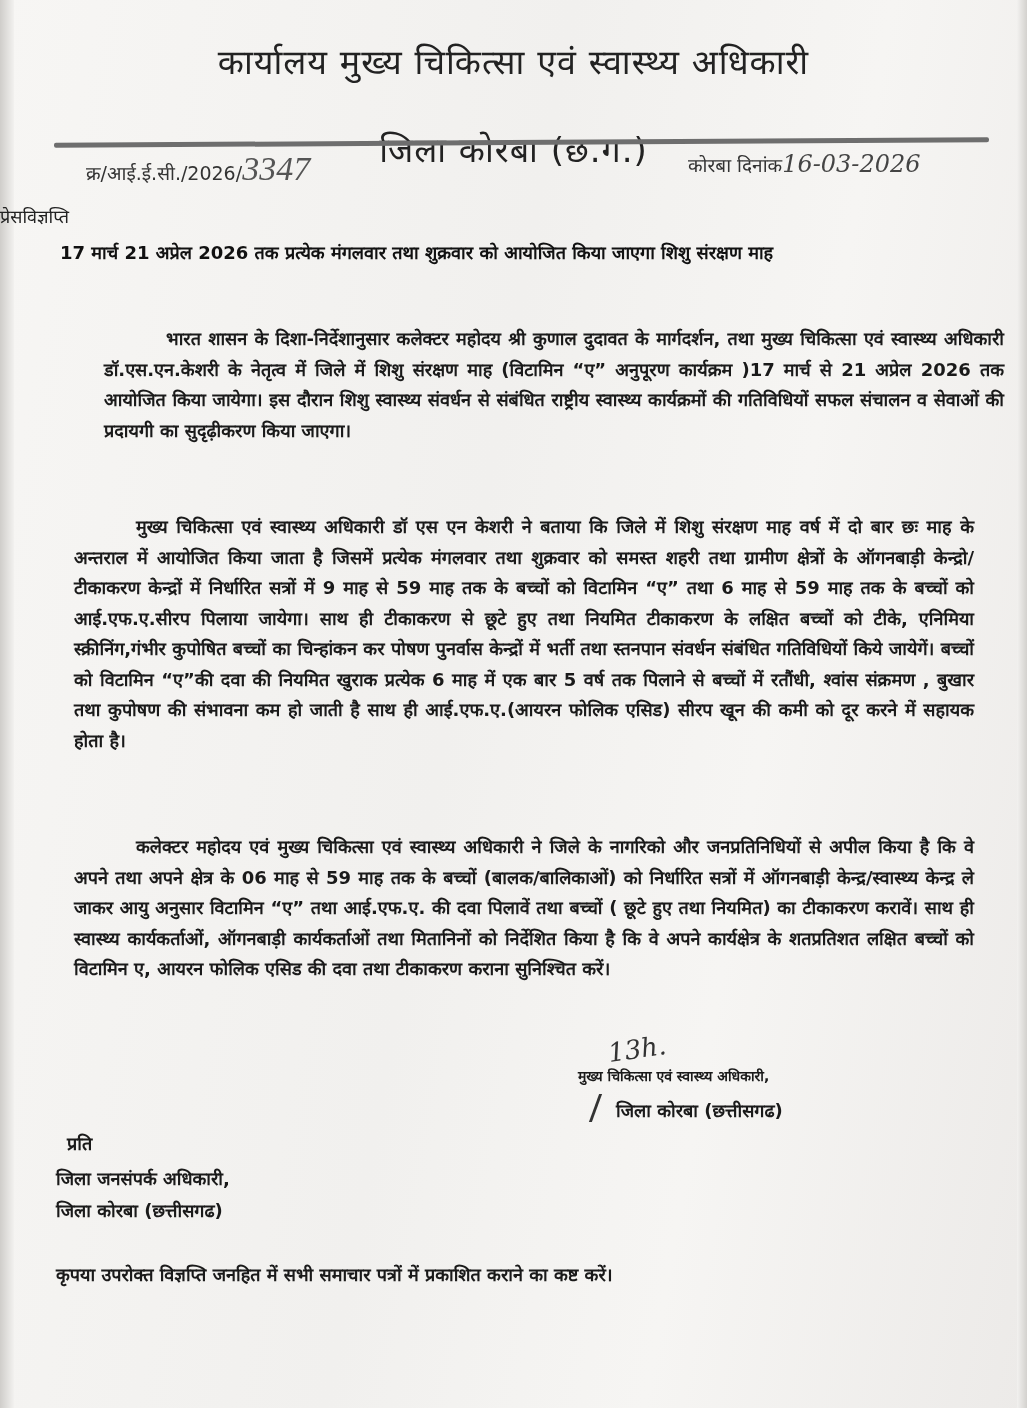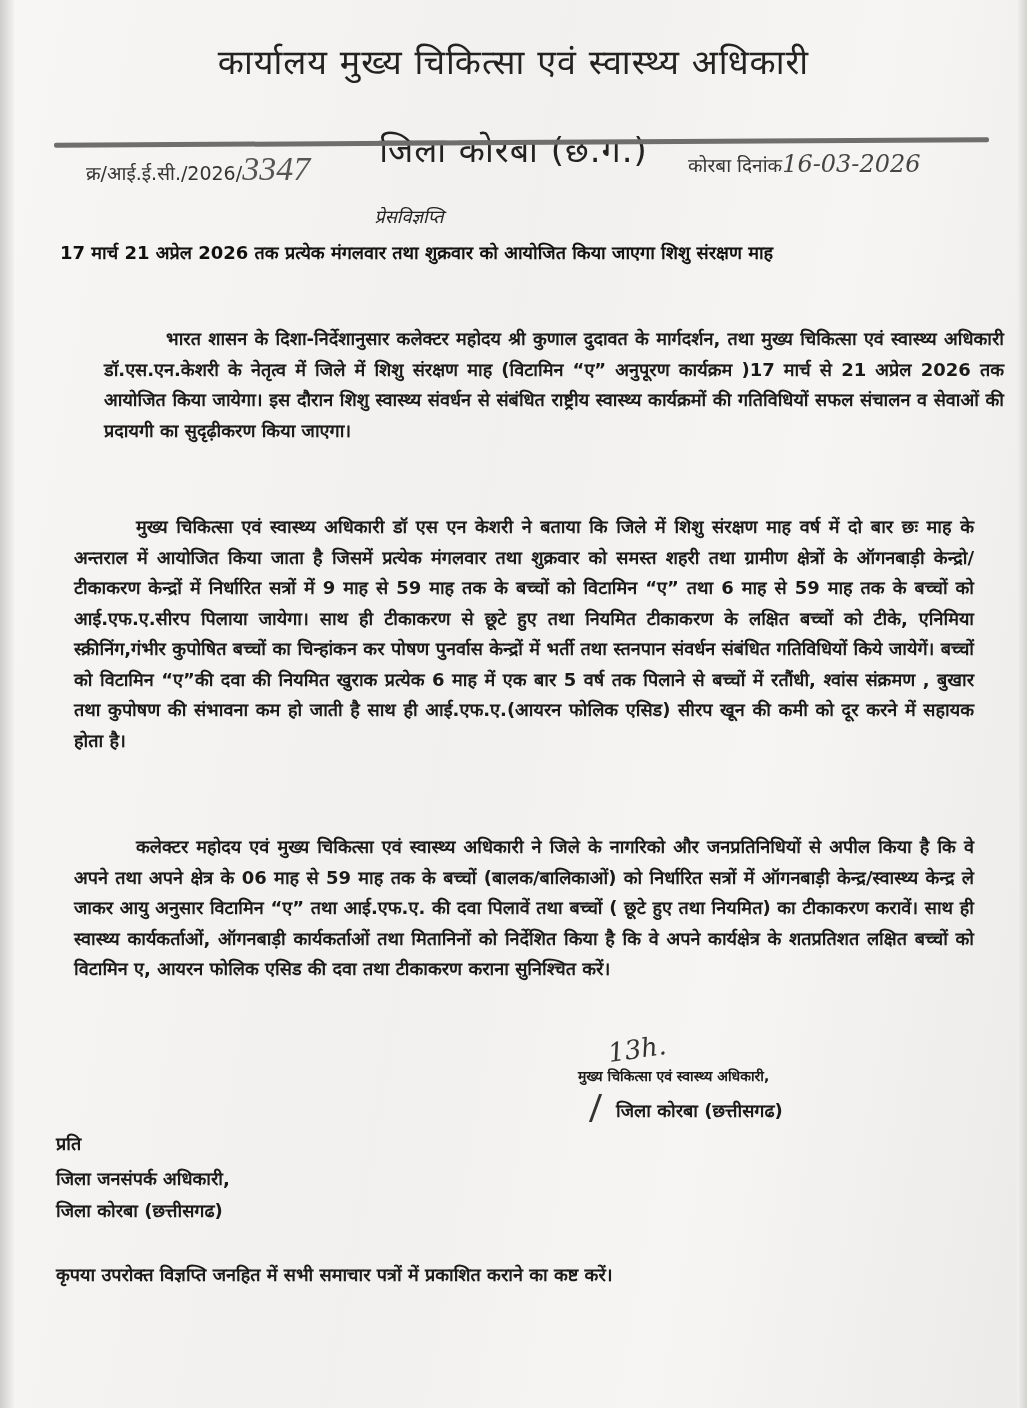--- a/index.html
+++ b/index.html
@@ -23,39 +23,39 @@
   .lh1 { top:38px; }
   .lh2 { top:98px;margin-top:28px; }
   .rule {
     position:absolute; left:54px; top:140px; width:935px; height:5px;
     background:#6e6e6e; transform:rotate(-0.35deg); border-radius:2px;
   }
   .refno { position:absolute; left:86px; top:150px; font-size:19px; color:#333; }
   .refno .hand { font-family:Liberation Serif, serif; font-style:italic; font-size:34px; color:#555; }
   .dateline { position:absolute; left:688px; top:150px; font-size:19px; color:#333; }
   .dateline .hand { font-family:"DejaVu Serif", serif; font-style:italic; font-size:24px; color:#444; }
-  .press { position:absolute; left:0; width:818px; top:204px; text-align:center; font-size:18px; color:#222;font-style:italic; }
+  .press { position:absolute; left:0; width:818px; top:204px; font-size:18px; color:#222; }
   .headline {
     position:absolute; left:60px; width:930px; top:228px; text-align:left;
     font-size:18px; font-weight:700; line-height:50px; color:#111;
   }
   .body-text {
     position:absolute; left:74px; width:900px;
     font-size:18px; font-weight:700; line-height:30.5px; text-align:justify; color:#1a1a1a;
   }
   .p1 { top:324px;margin-left:30px; }
   .p2 { top:512px; }
   .p3 { top:832px; }
   .indent { display:inline-block; width:62px; }
   .sig-mark { position:absolute; left:608px; top:1034px; font-family:"DejaVu Serif", serif; font-style:italic; font-size:26px; color:#333; transform:rotate(-8deg); }
   .sig1 { position:absolute; left:578px; top:1066px; font-size:14px; font-weight:700; color:#1a1a1a; }
   .sig2 { position:absolute; left:616px; top:1098px; font-size:18px; font-weight:700; color:#1a1a1a; }
   .sig-stroke { position:absolute; left:594px; top:1094px; width:30px; height:28px; border-left:3px solid #333; transform:skewX(-20deg); }
   .to { position:absolute; left:56px; font-size:18px; font-weight:700; color:#1a1a1a; }
-  .to0 { top:1131px; }
+  .to0 { top:1131px;margin-left:11px; }
   .to1 { top:1166px; }
   .to2 { top:1198px; }
   .request { position:absolute; left:56px; top:1262px; font-size:18px; font-weight:700; color:#1a1a1a; }
 </style>
 </head>
 <body>
 
 <div class="page">
   <div class="edge-left"></div>
   <div class="edge-right"></div>

